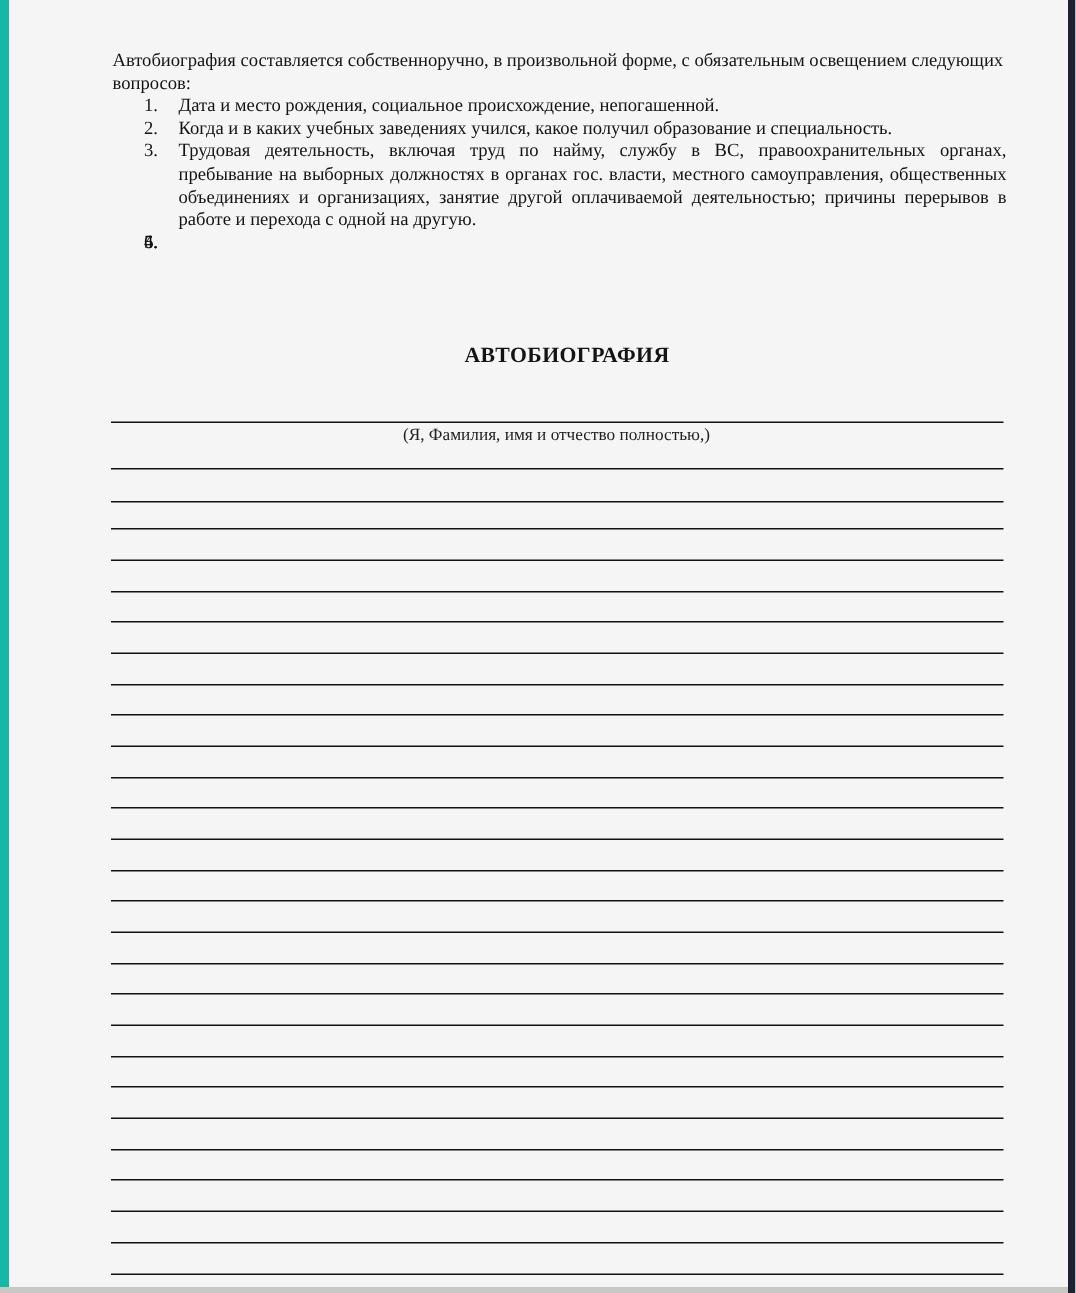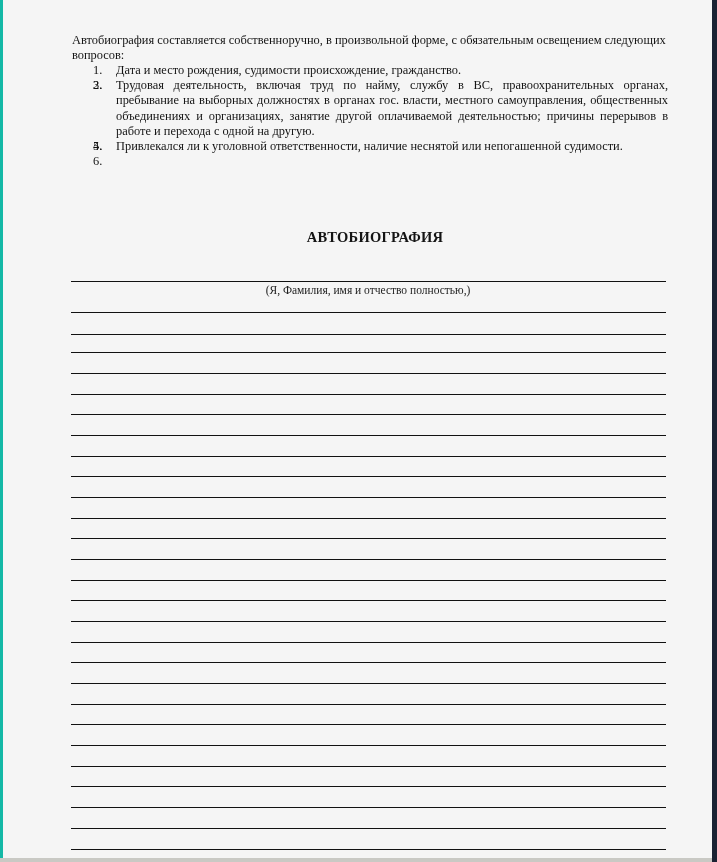--- a/index.html
+++ b/index.html
@@ -15,21 +15,21 @@
       font-family: "Liberation Serif", "DejaVu Serif", serif;
       color: #141414;
     }
     .page {
       position: absolute;
       left: 0;
       top: 0;
       width: 712px;
       height: 858px;
       background: #f5f5f5;
-      border-left: 3px solid #14b8a6;
+      border-left: 6px solid #14b8a6;
     }
     .right-border {
       position: absolute;
       left: 712px;
       top: 0;
       width: 5px;
       height: 862px;
       background: #1a2233;
     }
     .bottom-border {
@@ -95,25 +95,25 @@
     }
   </style>
 </head>
 <body>
 
 <div class="page">
 
   <div class="intro">
     <p>Автобиография составляется собственноручно, в произвольной форме, с обязательным освещением следующих вопросов:</p>
     <ol class="questions">
-      <li><span class="num">1.</span><span>Дата и место рождения, судимости происхождение, гражданство.</span></li>
-      <li><span class="num">2.</span></li>
+      <li><span class="num">1.</span><span>Дата и место рождения, социальное происхождение, непогашенной.</span></li>
+      <li><span class="num">2.</span><span>Когда и в каких учебных заведениях учился, какое получил образование и специальность.</span></li>
       <li><span class="num">3.</span><span>Трудовая деятельность, включая труд по найму, службу в ВС, правоохранительных органах, пребывание на выборных должностях в органах гос. власти, местного самоуправления, общественных объединениях и организациях, занятие другой оплачиваемой деятельностью; причины  перерывов в работе и перехода с одной на другую.</span></li>
       <li><span class="num">4.</span></li>
-      <li><span class="num">5.</span><span>Привлекался ли к уголовной ответственности, наличие неснятой или непогашенной судимости.</span></li>
+      <li><span class="num">5.</span></li>
       <li><span class="num">6.</span></li>
     </ol>
   </div>
 
   <div class="heading">АВТОБИОГРАФИЯ</div>
 
   <div class="line" style="top:281px"></div>
   <div class="caption">(Я, Фамилия, имя и отчество полностью,)</div>
 
   <div id="blank-lines">

